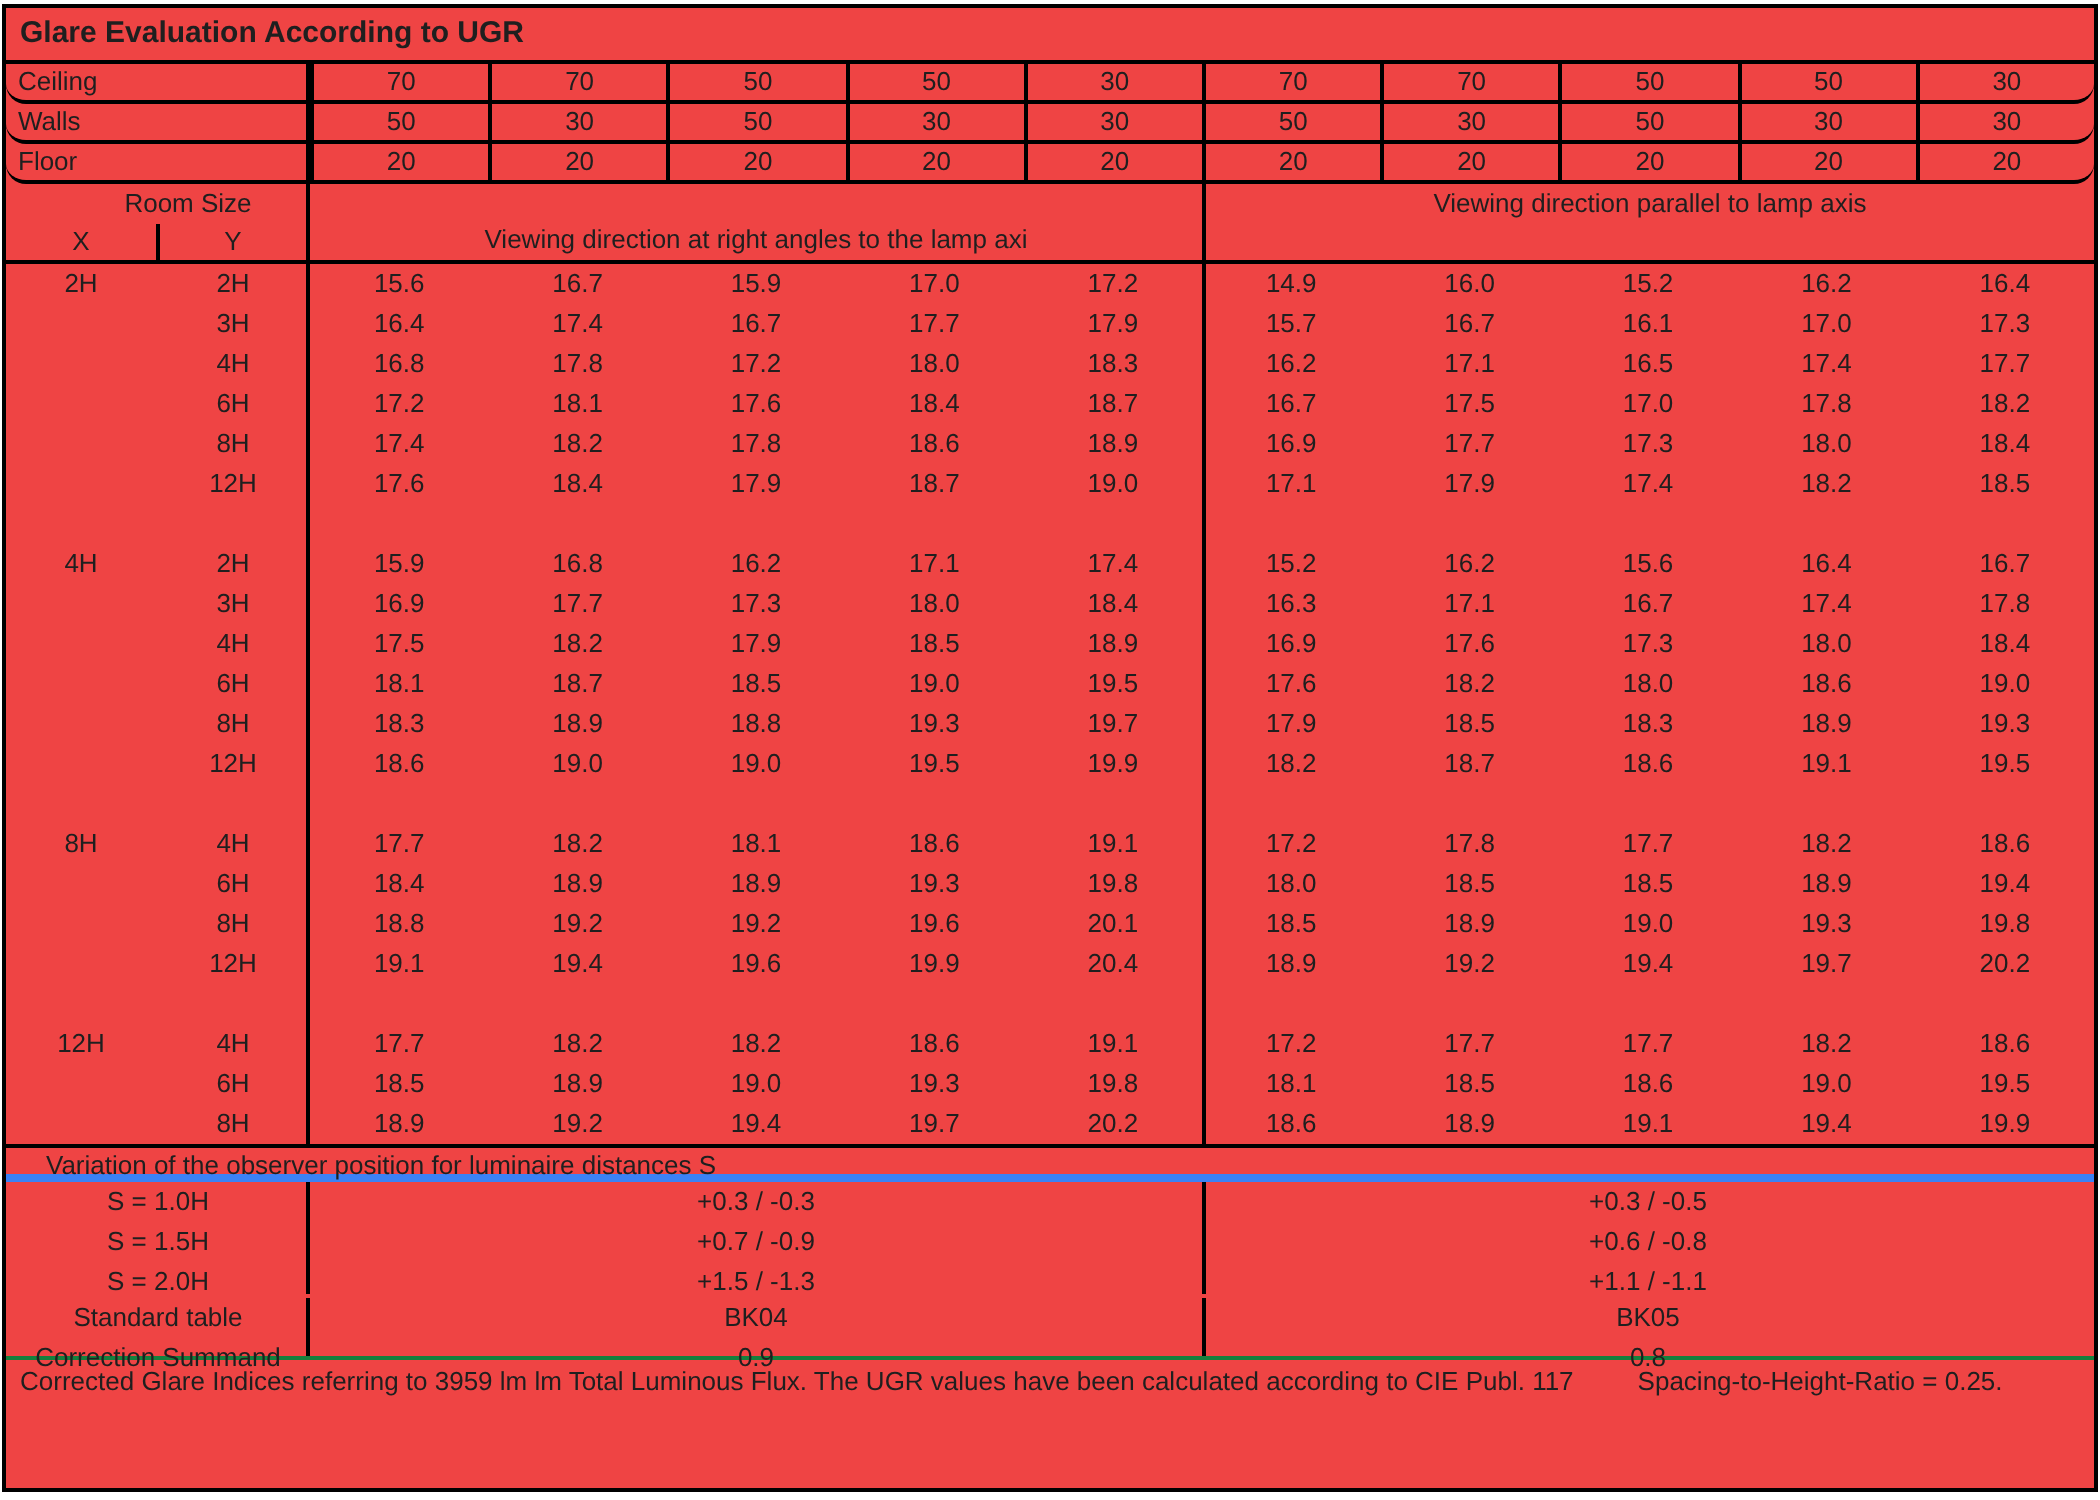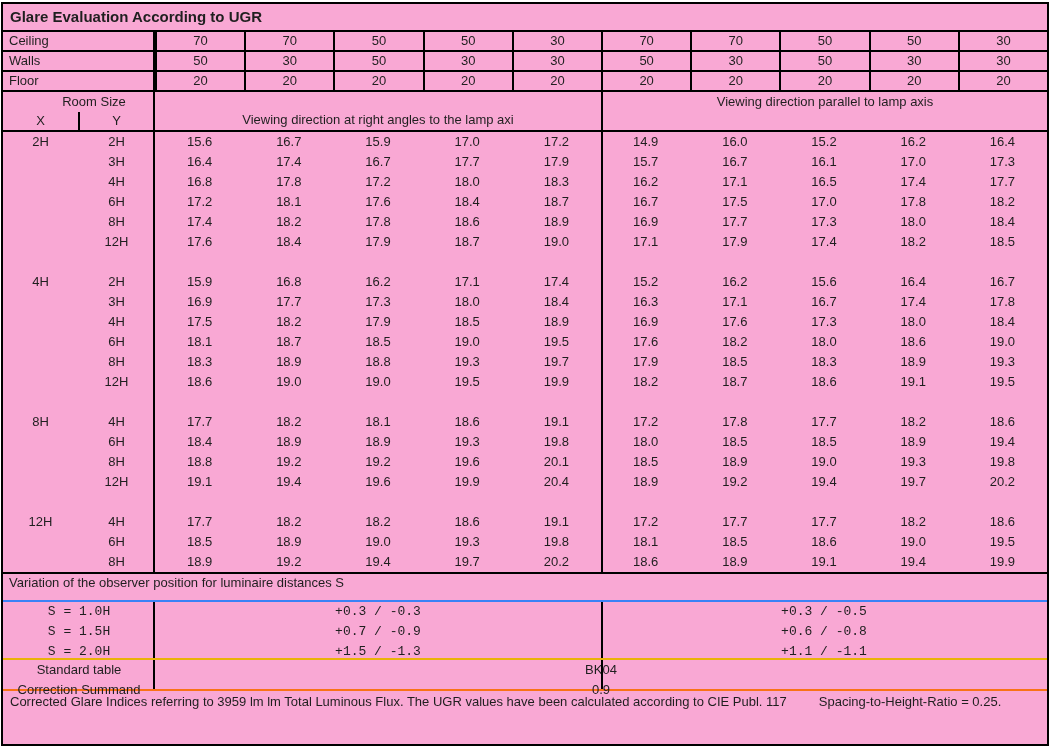--- a/index.html
+++ b/index.html
@@ -1,26 +1,26 @@
 <!DOCTYPE html>
 <html><head>
 <meta charset="utf-8">
 <style>
   * { margin:0; padding:0; box-sizing:border-box; }
   html,body { width:1050px; height:750px; background:#fff; }
   body { font-family:"Liberation Sans", sans-serif; color:#1f1f1f; }
   .frame {
     position:absolute; left:1px; top:2px; width:1048px; height:744px;
-    border:2px solid #000; background:#f9a8d4;
+    border:2px solid #000; background:#ef4444;
   }
   
   .title-row { height:28px; border-bottom:2px solid #000; font-size:15px; font-weight:bold;
     line-height:26px; padding-left:7px; }
   
-  .srow { display:flex; height:20px; border-bottom:2px solid #000; font-size:13px; line-height:18px; }
+  .srow { display:flex; height:20px; border-bottom:2px solid #000; font-size:13px; line-height:18px;border-radius:10px; }
   .slabel { flex:0 0 152px; border-right:2px solid #000; padding-left:6px; }
   .sval { flex:1 1 0; text-align:center; border-left:2px solid #000; }
   .sval:first-of-type { border-left:none; }
   
   .header-row { display:flex; height:40px; border-bottom:2px solid #000; font-size:13px; }
   .hdr-left { flex:0 0 152px; border-right:2px solid #000; }
   .room-size { height:20px; text-align:center; line-height:20px;padding-left:32px; }
   .xy-row { display:flex; height:20px; }
   .xcell { flex:0 0 77px; border-right:2px solid #000; text-align:center; line-height:18px; }
   .ycell { flex:1; text-align:center; line-height:18px; }
@@ -28,23 +28,23 @@
   .hdr-right { flex:1; text-align:center; padding-top:2px; }
   
   .data-area { position:relative; height:442px; border-bottom:2px solid #000; }
   .vline { position:absolute; top:0; bottom:0; width:2px; background:#000; }
   .v1 { left:150px; } .v2 { left:598px; }
   .drow { display:flex; height:20px; font-size:13px; line-height:20px;align-items:center; }
   .dx { flex:0 0 75px; text-align:center; }
   .dy { flex:0 0 77px; text-align:center; }
   .dval { flex:1 1 0; text-align:center; }
   
-  .variation-title { height:28px; border-bottom:2px solid #3b82f6; font-size:13px; line-height:18px; padding-left:6px; }
-  .s-section { position:relative; height:58px; border-bottom:2px solid #eab308;font-family:Liberation Mono, monospace; }
-  .sum-section { position:relative; height:31px; border-bottom:2px solid #f97316; }
+  .variation-title { height:17px; border-bottom:4px solid #3b82f6; font-size:13px; line-height:18px; padding-left:20px; }
+  .s-section { position:relative; height:58px; border-bottom:2px solid #ef4444; }
+  .sum-section { position:relative; height:31px; border-bottom:2px solid #15803d; }
   .vrow { display:flex; height:20px; font-size:13px; line-height:20px; }
   .vlabel { flex:0 0 152px; text-align:center; }
   .vval { flex:1 1 0; text-align:center; }
   .footer { padding:3px 0 0 7px; font-size:13px; }
   .footer .ratio { margin-left:32px; }
 </style>
 </head>
 <body>
 
 <div class="frame">
@@ -403,24 +403,26 @@
       </div>
     <div class="vline v1"></div>
     <div class="vline v2"></div>
   </div>
 
   <div class="sum-section">
     <div id="summary-rows">
         <div class="vrow">
           <div class="vlabel">Standard table</div>
           <div class="vval">BK04</div>
+          <div class="vval">BK05</div>
         </div>
         <div class="vrow">
           <div class="vlabel">Correction Summand</div>
           <div class="vval">0.9</div>
+          <div class="vval">0.8</div>
         </div>
       </div>
     <div class="vline v1"></div>
     <div class="vline v2"></div>
   </div>
 
   <div class="footer">
     <span>Corrected Glare Indices referring to 3959 lm lm Total Luminous Flux. The UGR values have been calculated according to CIE Publ. 117</span><span class="ratio">Spacing-to-Height-Ratio = 0.25.</span>
   </div>
 

